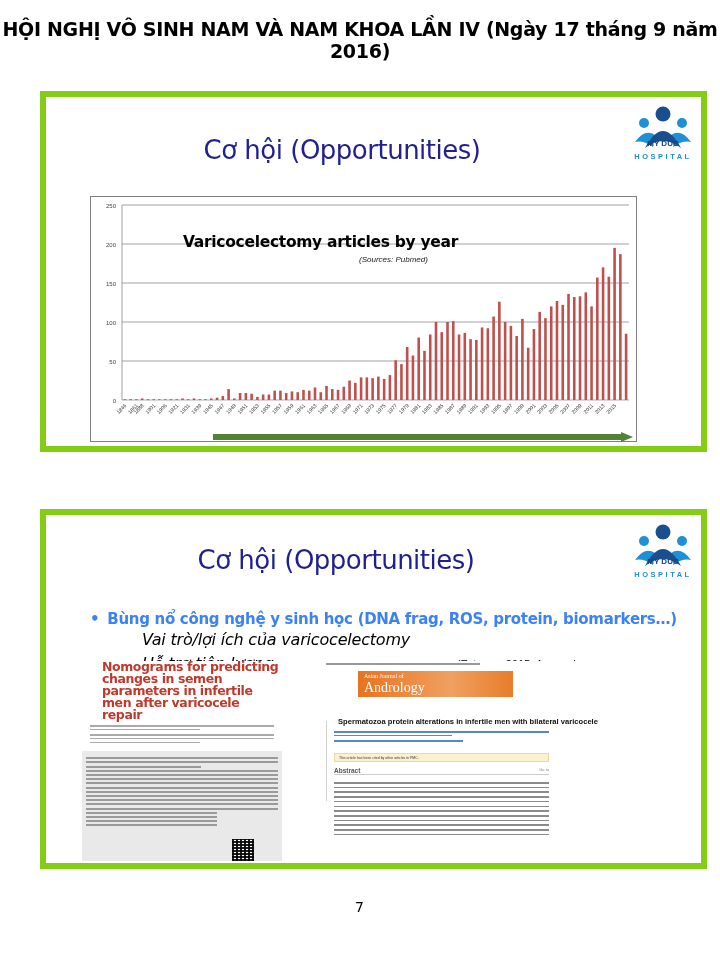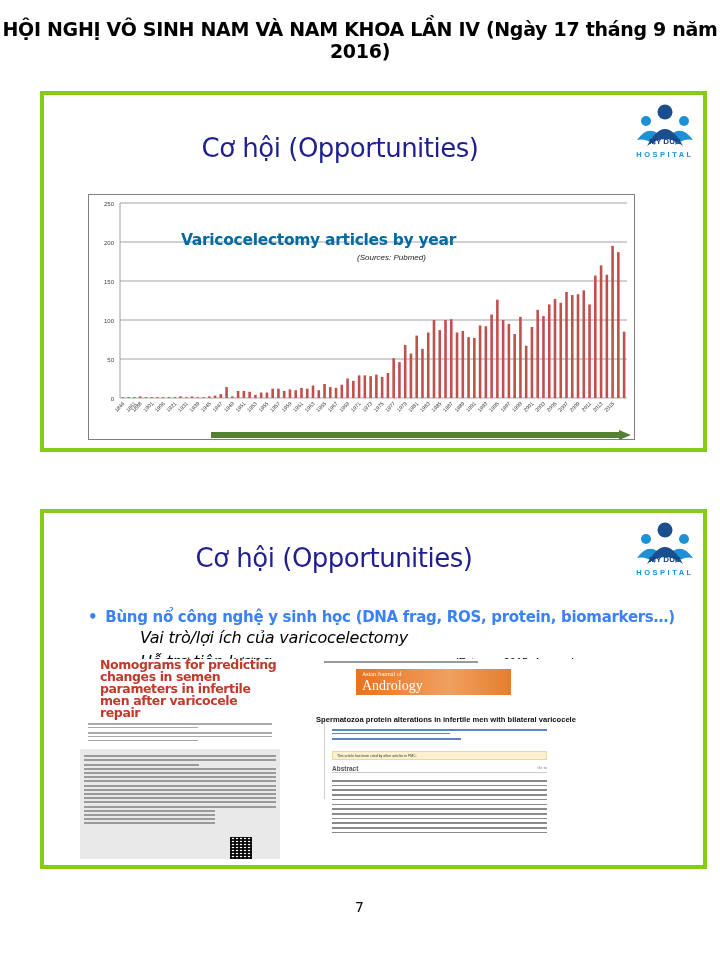--- a/index.html
+++ b/index.html
@@ -1,31 +1,31 @@
 <!DOCTYPE html>
 <html><head>
 <meta charset="utf-8">
 <style>
   html, body { margin:0; padding:0; background:#ffffff; }
   body { width:720px; height:960px; position:relative; overflow:hidden; font-family:"Liberation Sans", sans-serif; }
   .page-header { position:absolute; top:18px; left:0; width:720px; text-align:center; font-weight:bold; font-size:19px; color:#000; font-family:"DejaVu Sans", sans-serif; letter-spacing:-0.3px; }
-  .slide { position:absolute; left:40px; width:667px; border:4px solid #84cc16; background:#fff; box-sizing:border-box; }
+  .slide { position:absolute; left:40px; width:667px; border:6px solid #84cc16; background:#fff; box-sizing:border-box; }
   .slide1 { top:91px; height:361px; }
   .slide2 { top:509px; height:360px; }
   .slide-title { position:absolute; left:0; width:580px; text-align:center; color:#1f1f8f; font-family:"DejaVu Sans", sans-serif; font-size:26px; font-weight:normal; letter-spacing:-0.5px; }
   .slide1 .slide-title { top:38px; left:6px; }
   .slide2 .slide-title { top:30px; left:0; }
   .logo { position:absolute; width:64px; height:64px;text-align:right; }
   .slide1 .logo { top:5px; right:6px; }
   .slide2 .logo { top:5px; right:6px; }
   .logo svg { width:64px; height:64px; display:block; }
 
   .chart-box { position:absolute; left:44px; top:99px; width:545px; height:244px; border:1px solid #7f7f7f; background:#fff; }
   .chart-svg { position:absolute; left:0; top:0; }
-  .chart-title { position:absolute; left:92px; top:36px; color:#0369a1; font-weight:bold; font-size:15.5px; font-family:"DejaVu Sans", sans-serif; letter-spacing:-0.3px; background:transparent; }
+  .chart-title { position:absolute; left:92px; top:36px; color:#000000; font-weight:bold; font-size:15.5px; font-family:"DejaVu Sans", sans-serif; letter-spacing:-0.3px; background:transparent; }
   .chart-subtitle { position:absolute; left:268px; top:58px; font-style:italic; font-size:8px; color:#222; }
 
   .timeline-arrow { position:absolute; left:167px; top:335px; width:420px; height:10px; }
 
   .bullet-block { position:absolute; left:44px; top:95px; width:610px; }
   .bullet-line { font-weight:bold; font-size:15px; color:#3b82f6; font-family:"DejaVu Sans", sans-serif; letter-spacing:-0.3px; white-space:nowrap; }
   .bullet-dot { display:inline-block; margin-right:8px; }
   .sub-line { font-style:italic; font-size:16px; color:#000; font-family:"DejaVu Sans", sans-serif; margin-left:52px; letter-spacing:-0.2px; line-height:24px; white-space:nowrap; }
   .citation { position:absolute; left:366px; top:0; font-style:italic; font-size:11px; letter-spacing:0; }
   .citation-wrap { position:relative; }
@@ -39,21 +39,21 @@
   .fake-line.short { width:60%; }
   .qr { position:absolute; right:28px; bottom:10px; width:22px; height:22px; background:
         repeating-linear-gradient(90deg,#222 0 2px,#fff 2px 4px),
         repeating-linear-gradient(0deg,#222 0 2px,#fff 2px 3px); background-blend-mode:multiply; }
 
   .paper2 { position:absolute; left:272px; top:146px; width:350px; height:200px; background:#fff; overflow:hidden; }
   .paper2-crumb { font-size:3.5px; color:#777; margin-left:8px; }
   .journal-banner { position:absolute; left:40px; top:10px; width:155px; height:26px; background:linear-gradient(90deg,#e8731f,#f0a060 60%,#e77d2a); color:#fff; }
   .journal-small { position:absolute; left:6px; top:2px; font-family:"Liberation Serif", serif; font-size:6px; }
   .journal-big { position:absolute; left:6px; top:9px; font-family:"Liberation Serif", serif; font-size:14px; }
-  .paper2-title { position:absolute; left:0; top:56px; font-weight:bold; font-size:7.6px; color:#111; white-space:nowrap; font-family:"Liberation Sans", sans-serif; }
+  .paper2-title { position:absolute; left:20px; top:56px; font-weight:bold; font-size:7.6px; color:#111; white-space:nowrap; font-family:"Liberation Sans", sans-serif; }
   .paper2-authors { position:absolute; left:16px; top:68px; width:215px; font-size:3.6px; color:#2a5db0; line-height:5px; text-decoration:underline; }
   .cite-box { position:absolute; left:16px; top:92px; width:215px; height:9px; background:#fcf1cf; border:1px solid #e8d9a0; font-size:3.5px; line-height:9px; padding-left:4px; box-sizing:border-box; color:#333; }
   .abstract-head { position:absolute; left:16px; top:106px; font-weight:bold; font-size:6.5px; color:#555; width:215px; border-bottom:1px solid #ccc; }
   .goto { position:absolute; right:0; top:0; font-weight:normal; font-size:4px; color:#888; }
   .paper2-body { position:absolute; left:16px; top:118px; width:215px; }
   .paper2-body .fake-line { background:#8a8a8a; height:1.6px; margin:3.1px 0; }
   .side-tab { position:absolute; left:2px; top:60px; width:6px; height:80px; border-right:1px solid #d0d0d0; }
 
   .page-number { position:absolute; top:899px; left:355px; font-size:14px; color:#000; font-family:"DejaVu Sans", sans-serif; }
 </style>

